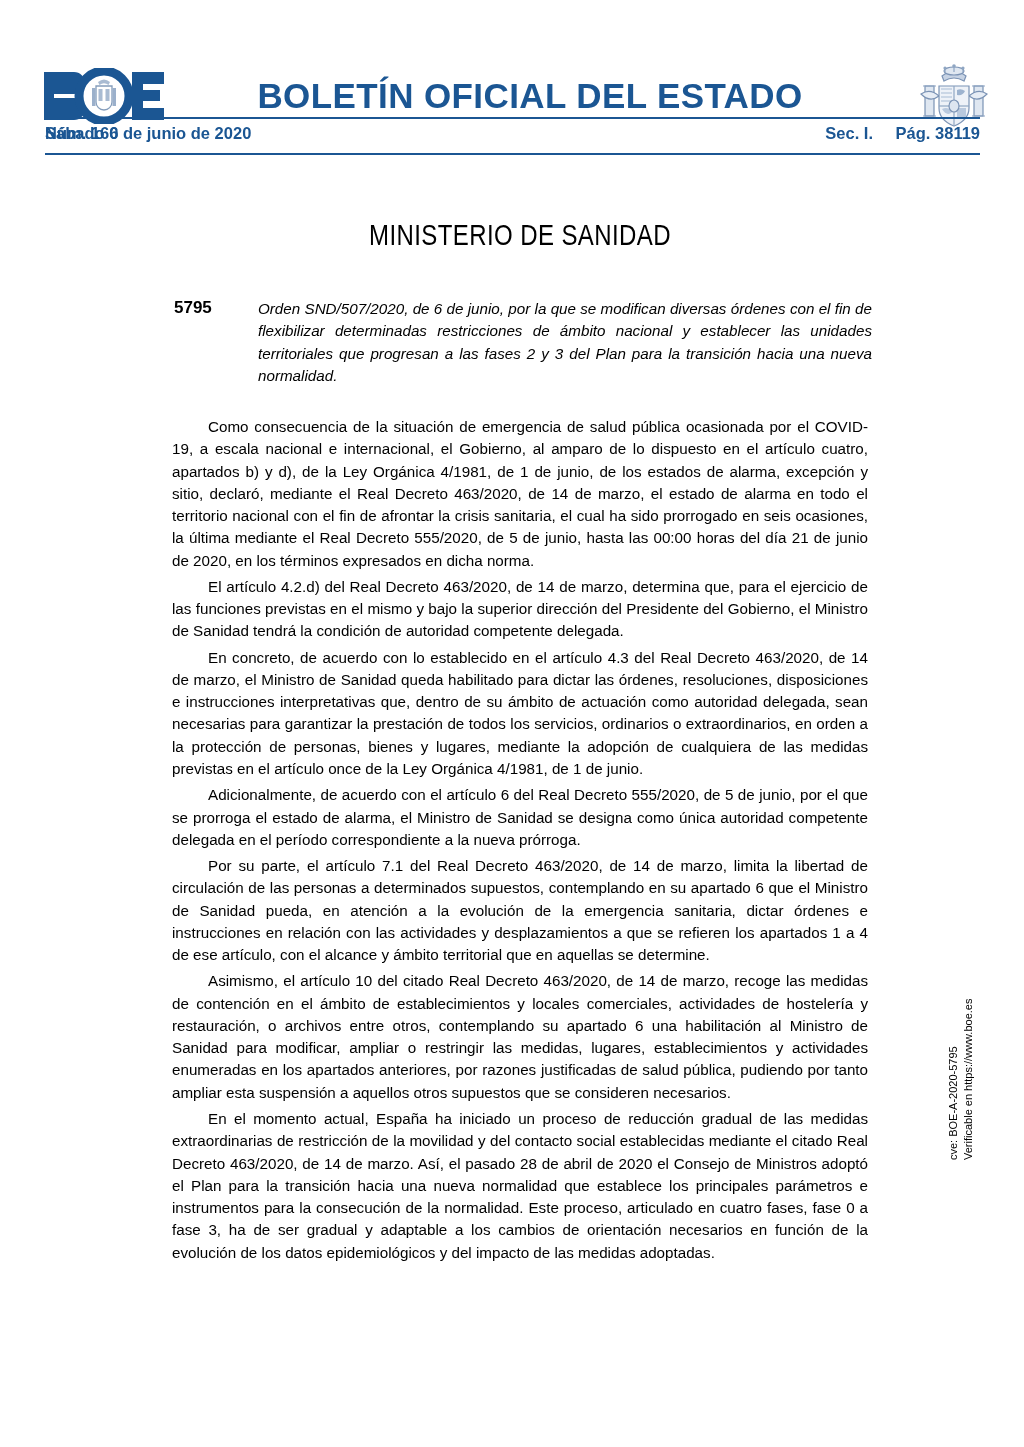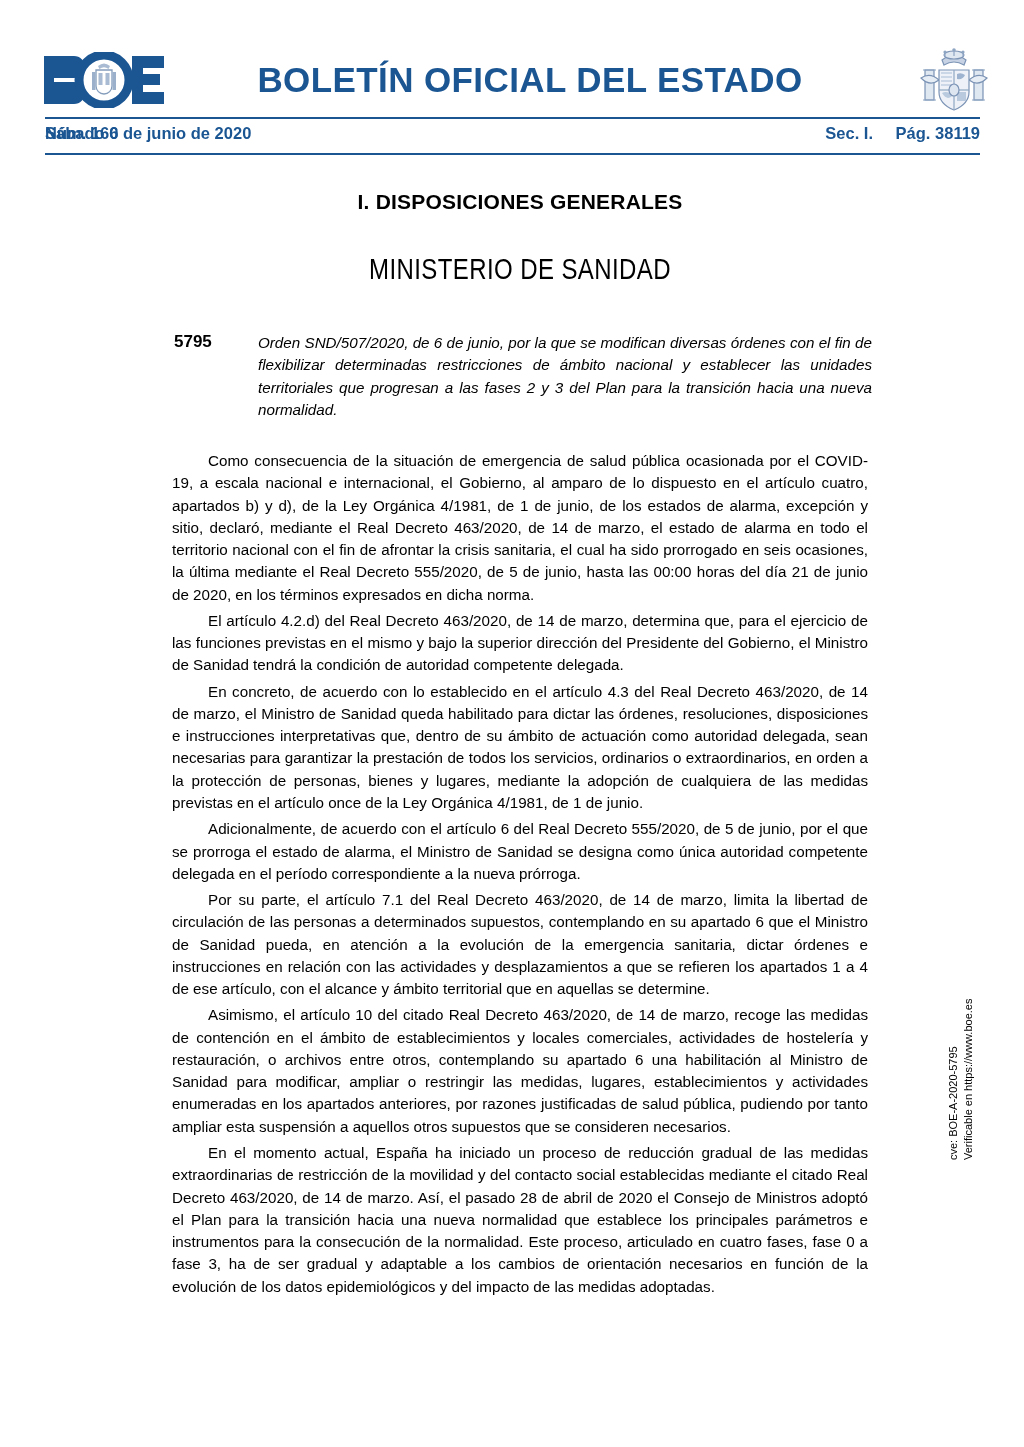--- a/index.html
+++ b/index.html
@@ -17,21 +17,21 @@
     height: 1447px;
     margin: 0 auto;
     background: #ffffff;
     overflow: hidden;
   }
 
   
   .masthead {
     position: absolute;
     left: 0;
-    top: 0;
+    top: 16px;
     width: 820px;
     height: 112px;
   }
   .boe-logo {
     position: absolute;
     left: 42px;
     top: 52px;
     width: 124px;
     height: 56px;
   }
@@ -251,21 +251,20 @@
     <span class="hdr-right">
       <span class="hdr-sec">Sec. I.</span>
       <span>Pág. 38119</span>
     </span>
   </div>
 
   <div class="rule rule-bottom"></div>
 
   <div class="content">
 
-    <div class="section-title">I. DISPOSICIONES GENERALES</div>
 
     <div class="ministry">MINISTERIO DE SANIDAD</div>
 
     <div class="disposition">
       <div class="disp-number">5795</div>
       <div class="disp-summary">Orden SND/507/2020, de 6 de junio, por la que se modifican diversas órdenes con el fin de flexibilizar determinadas restricciones de ámbito nacional y establecer las unidades territoriales que progresan a las fases 2 y 3 del Plan para la transición hacia una nueva normalidad.</div>
     </div>
 
     <div class="body-text">
       <p>Como consecuencia de la situación de emergencia de salud pública ocasionada por el COVID-19, a escala nacional e internacional, el Gobierno, al amparo de lo dispuesto en el artículo cuatro, apartados b) y d), de la Ley Orgánica 4/1981, de 1 de junio, de los estados de alarma, excepción y sitio, declaró, mediante el Real Decreto 463/2020, de 14 de marzo, el estado de alarma en todo el territorio nacional con el fin de afrontar la crisis sanitaria, el cual ha sido prorrogado en seis ocasiones, la última mediante el Real Decreto 555/2020, de 5 de junio, hasta las 00:00 horas del día 21 de junio de 2020, en los términos expresados en dicha norma.</p>

